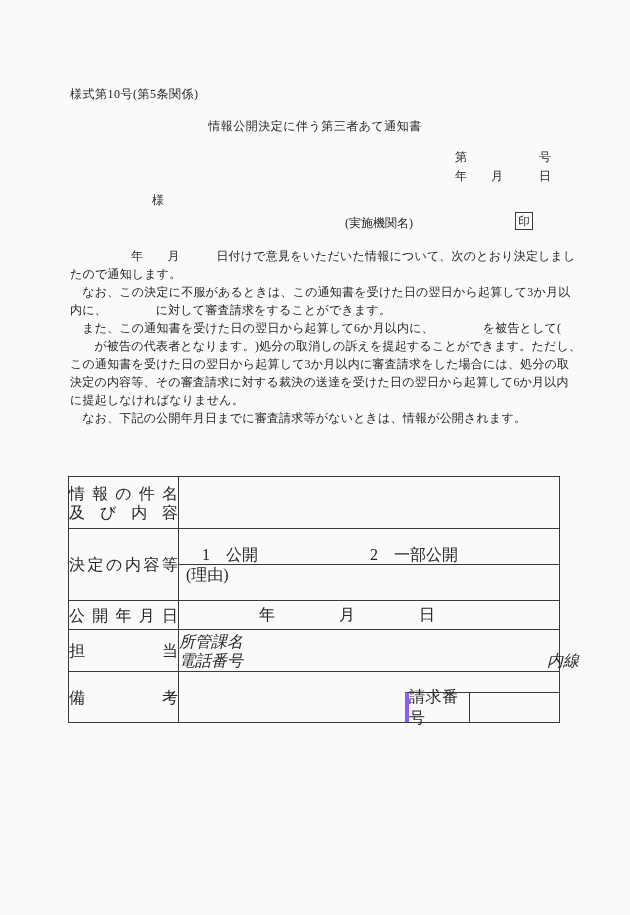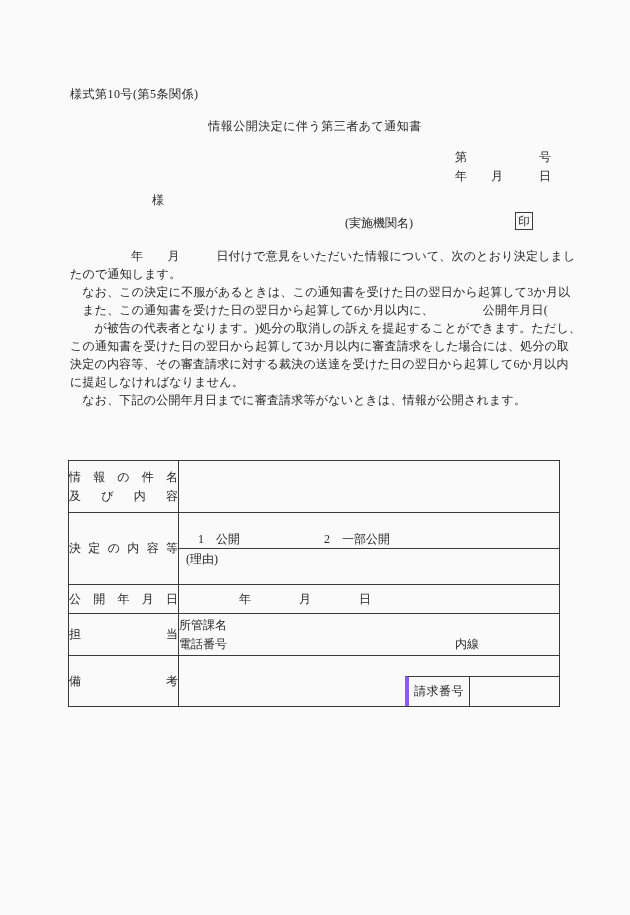--- a/index.html
+++ b/index.html
@@ -29,25 +29,25 @@
     border: 1px solid #3a3a3a;
     display: flex; align-items: center; justify-content: center;
     font-size: 11.5px;
   }
 
   .body-text { left: 70px; top: 247px; width: 492px; line-height: 18px; }
   .bline { white-space: pre; letter-spacing: 0.2px; }
 
   .form-table {
     position: absolute;
-    left: 68px; top: 460px;
+    left: 68px; top: 476px;
     width: 491px;
     border-collapse: collapse;
     table-layout: fixed;
-    font-size: 12px;
+    font-size: 16px;
     color: #262626;
   }
   .form-table td {
     border: 1px solid #3a3a3a;
     vertical-align: middle;
     padding: 0;
   }
   .lbl-cell { padding: 2px 9px; }
   .jline {
     display: block;
@@ -64,21 +64,21 @@
     line-height: 18px;
     border-bottom: 1px solid #3a3a3a;
     padding: 0 7px;
     white-space: pre;
   }
   .reason-row { padding: 2px 7px 0 7px; line-height: 16px; }
 
   .date-cell { padding: 0 7px; white-space: pre; }
 
   .contact-cell { padding: 2px 7px; vertical-align: top; line-height: 19px; }
-  .contact-line { white-space: pre; }
+  .contact-line { white-space: pre; font-style: italic; }
 
   .remarks-cell { position: relative; vertical-align: top; padding: 2px 7px; }
   .claim-box {
     position: absolute;
     right: 0; bottom: 0;
     width: 154px; height: 30px;
     border-top: 1px solid #3a3a3a;
     border-left: 4px solid #8b5cf6;
     display: flex;
   }
@@ -112,21 +112,22 @@
   <div class="abs issuer">(実施機関名)</div>
 
   <div class="abs seal-box">
       <span>印</span>
     </div>
 
   <div class="abs body-text">
     <div class="bline">　　　　　年　　月　　　日付けで意見をいただいた情報について、次のとおり決定しまし</div>
     <div class="bline">たので通知します。</div>
     <div class="bline">　なお、この決定に不服があるときは、この通知書を受けた日の翌日から起算して3か月以</div>
-    <div class="bline">　また、この通知書を受けた日の翌日から起算して6か月以内に、　　　　公開年月日(</div>
+    <div class="bline">内に、　　　　に対して審査請求をすることができます。</div>
+    <div class="bline">　また、この通知書を受けた日の翌日から起算して6か月以内に、　　　　を被告として(</div>
     <div class="bline">　　が被告の代表者となります。)処分の取消しの訴えを提起することができます。ただし、</div>
     <div class="bline">この通知書を受けた日の翌日から起算して3か月以内に審査請求をした場合には、処分の取</div>
     <div class="bline">決定の内容等、その審査請求に対する裁決の送達を受けた日の翌日から起算して6か月以内</div>
     <div class="bline">に提起しなければなりません。</div>
     <div class="bline">　なお、下記の公開年月日までに審査請求等がないときは、情報が公開されます。</div>
   </div>
 
   <table class="form-table">
     <colgroup>
         <col style="width:110px">

